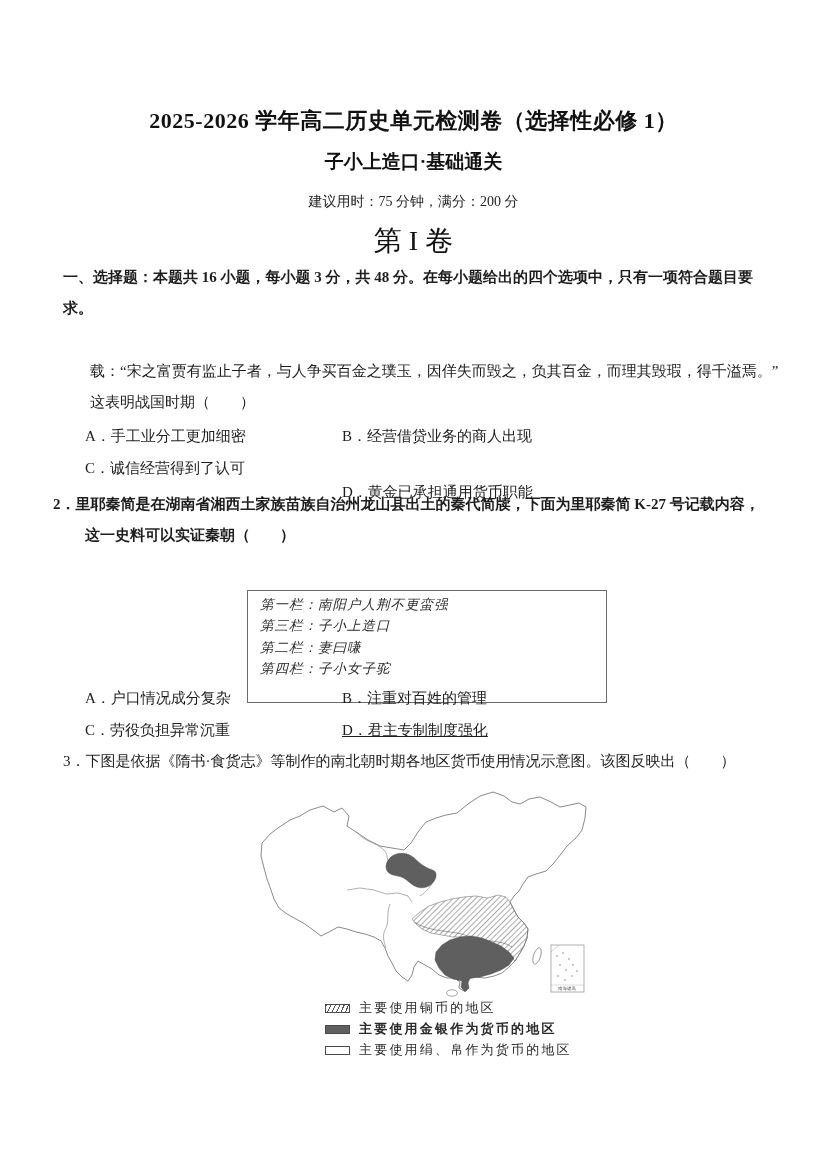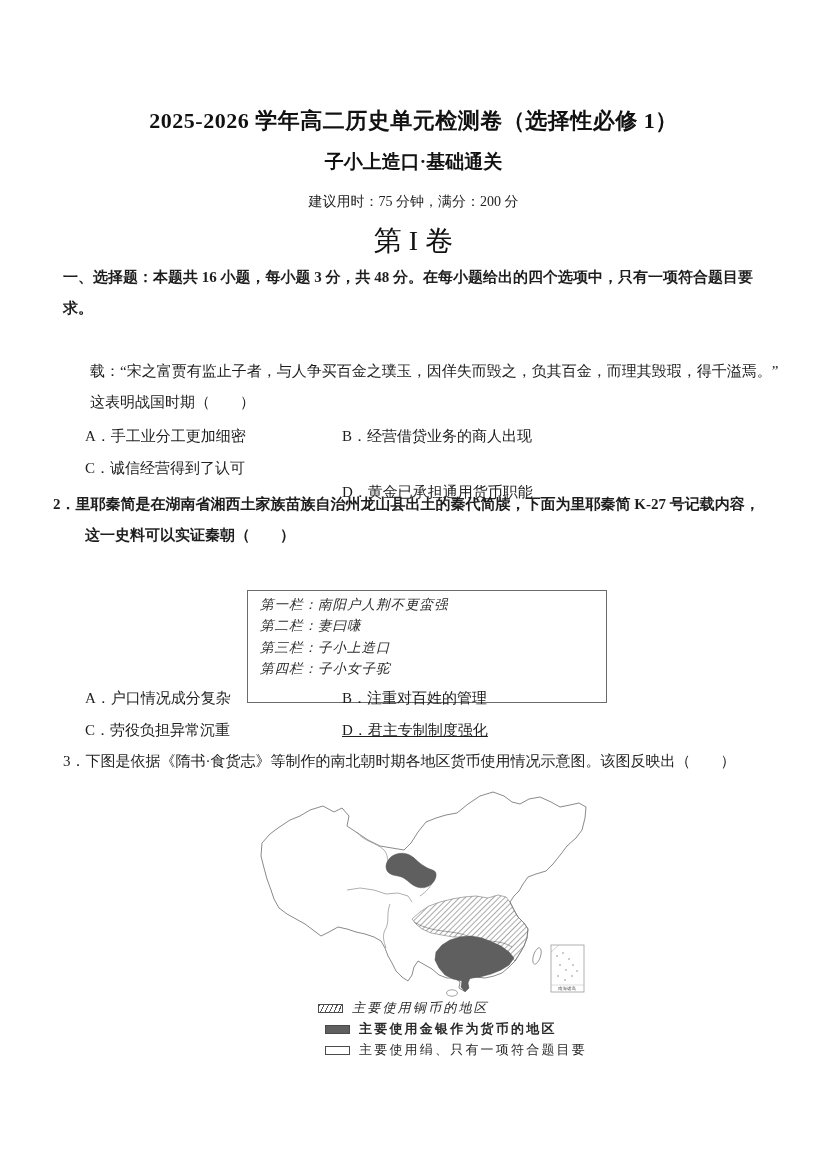--- a/index.html
+++ b/index.html
@@ -55,22 +55,22 @@
   <div class="abs opt" style="left:85px;top:427px;">A．手工业分工更加细密</div>
   <div class="abs opt" style="left:342px;top:427px;">B．经营借贷业务的商人出现</div>
   <div class="abs opt" style="left:85px;top:459px;">C．诚信经营得到了认可</div>
   <div class="abs opt" style="left:342px;top:459px;margin-top:24px;">D．黄金已承担通用货币职能</div>
 
   <div class="abs body-line" style="left:53px;top:495px;font-weight:bold;">2．里耶秦简是在湖南省湘西土家族苗族自治州龙山县出土的秦代简牍，下面为里耶秦简 K-27 号记载内容，</div>
   <div class="abs body-line" style="left:85px;top:526px;font-weight:bold;">这一史料可以实证秦朝（　　）</div>
 
   <div class="abs slip-box">
     <div class="slip-row">第一栏：南阳户人荆不更蛮强</div>
+    <div class="slip-row">第三栏：子小上造口</div>
     <div class="slip-row">第二栏：妻曰嗛</div>
-    <div class="slip-row">第三栏：子小上造口</div>
     <div class="slip-row">第四栏：子小女子驼</div>
   </div>
 
   <div class="abs opt" style="left:85px;top:689px;">A．户口情况成分复杂</div>
   <div class="abs opt" style="left:342px;top:689px;">B．注重对百姓的管理</div>
   <div class="abs opt" style="left:85px;top:721px;">C．劳役负担异常沉重</div>
   <div class="abs opt" style="left:342px;top:721px;text-decoration:underline;">D．君主专制制度强化</div>
 
   <div class="abs body-line" style="left:63px;top:752px;">3．下图是依据《隋书·食货志》等制作的南北朝时期各地区货币使用情况示意图。该图反映出（　　）</div>
 
@@ -111,26 +111,26 @@
           <circle cx="325" cy="179" r="0.7"></circle>
         <circle cx="310" cy="190" r="0.7"></circle>
           <circle cx="317" cy="194" r="0.7"></circle>
         <circle cx="324" cy="190" r="0.7"></circle>
           <circle cx="329" cy="185" r="0.7"></circle>
       </g>
       <text x="319" y="204" text-anchor="middle" font-size="4.5" fill="#555">南海诸岛</text>
     </g>
   </svg>
 
-  <div class="abs legend-row" style="left:318px;top:999px;font-style:italic;">
+  <div class="abs legend-row" style="left:325px;top:999px;">
     <span class="legend-swatch swatch-hatch"></span>
     <span class="legend-label">主要使用铜币的地区</span>
   </div>
   <div class="abs legend-row" style="left:325px;top:1020px;font-weight:bold;">
     <span class="legend-swatch swatch-dark"></span>
     <span class="legend-label">主要使用金银作为货币的地区</span>
   </div>
   <div class="abs legend-row" style="left:325px;top:1041px;">
     <span class="legend-swatch swatch-white"></span>
-    <span class="legend-label">主要使用绢、只有一项符合题目要</span>
+    <span class="legend-label">主要使用绢、帛作为货币的地区</span>
   </div>
 
 </div>
 
 </body></html>

